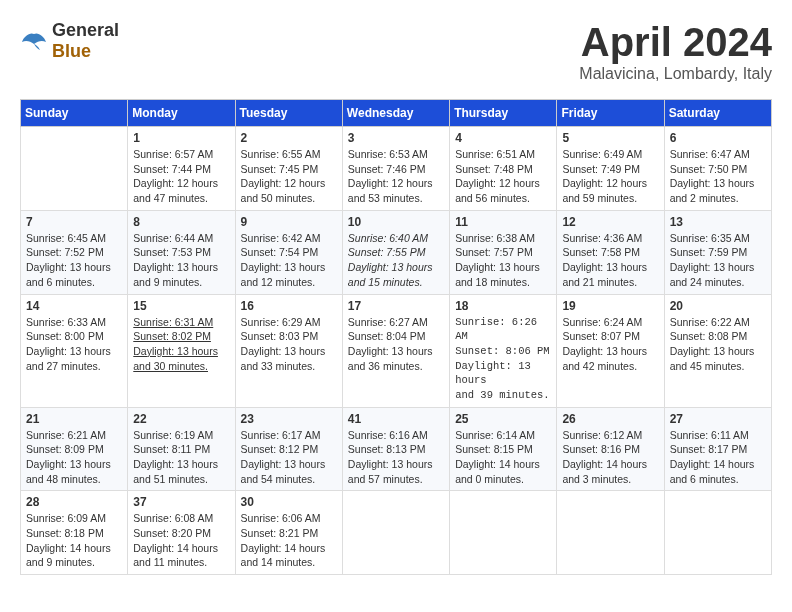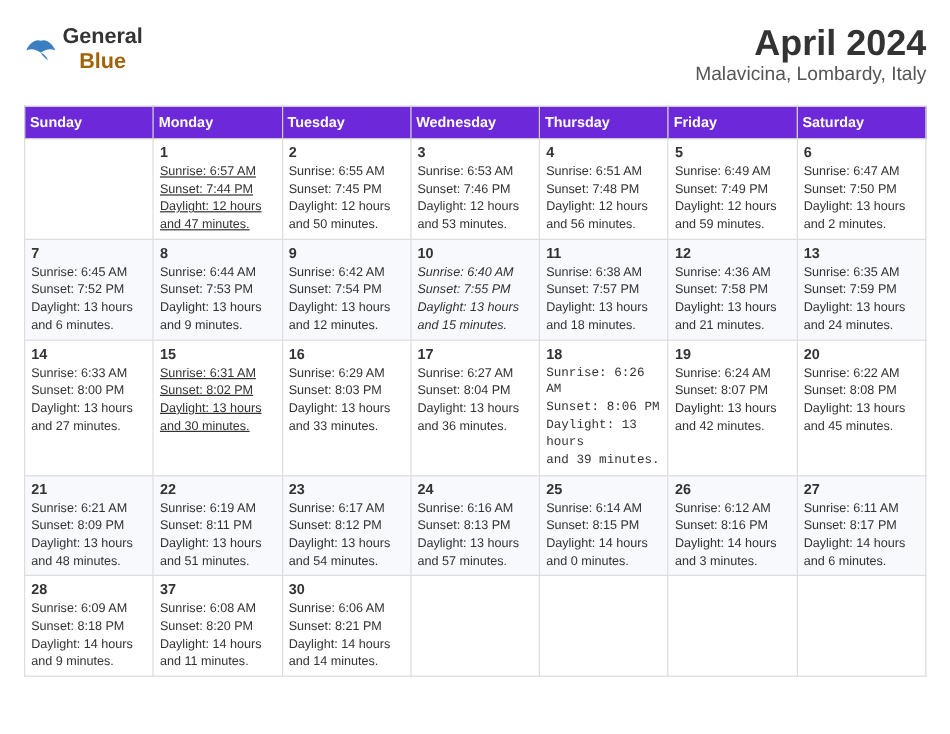--- a/index.html
+++ b/index.html
@@ -13,55 +13,54 @@
     .header-section {
       display: flex;
       justify-content: space-between;
       align-items: flex-start;
       margin-bottom: 16px;
     }
     .logo {
       display: flex;
       align-items: center;
       gap: 4px;
-      text-align: center;
     }
     .logo-text-general {
       font-size: 18px;
       font-weight: bold;
       color: #333;
     }
     .logo-text-blue {
       font-size: 18px;
       font-weight: bold;
       color: #a16207;
     }
     .logo-bird {
       width: 28px;
       height: 22px;
     }
     .title-section {
       text-align: right;
     }
     .month-title {
-      font-size: 30px;
+      font-size: 40px;
       font-weight: bold;
       color: #333;
     }
     .location-title {
       font-size: 16px;
       color: #555;
     }
     .calendar {
       width: 100%;
       border-collapse: collapse;
       font-size: 11px;
     }
     .calendar th {
-      background-color: #6d28d9;
+      background-color: #1d4ed8;
       color: #fff;
       padding: 6px 4px;
       text-align: left;
       font-size: 12px;
       font-weight: bold;
       border: 1px solid #ccc;
     }
     .calendar td {
       vertical-align: top;
       padding: 4px 5px;
@@ -118,21 +117,21 @@
         <th>Thursday</th>
         <th>Friday</th>
         <th>Saturday</th>
       </tr>
   </thead>
   <tbody id="calendar-body">
   <tr>
         <td class="empty-cell"></td>
         <td>
           <div class="day-number">1</div>
-          <div class="day-info" style="white-space: pre-line; text-decoration: underline;">Sunrise: 6:57 AM
+          <div class="day-info" style="white-space: pre-line;">Sunrise: 6:57 AM
 Sunset: 7:44 PM
 Daylight: 12 hours
 and 47 minutes.</div>
         </td>
         <td>
           <div class="day-number">2</div>
           <div class="day-info" style="white-space: pre-line;">Sunrise: 6:55 AM
 Sunset: 7:45 PM
 Daylight: 12 hours
 and 50 minutes.</div>
@@ -284,21 +283,21 @@
 and 51 minutes.</div>
         </td>
         <td>
           <div class="day-number">23</div>
           <div class="day-info" style="white-space: pre-line;">Sunrise: 6:17 AM
 Sunset: 8:12 PM
 Daylight: 13 hours
 and 54 minutes.</div>
         </td>
         <td>
-          <div class="day-number">24</div>
+          <div class="day-number">41</div>
           <div class="day-info" style="white-space: pre-line;">Sunrise: 6:16 AM
 Sunset: 8:13 PM
 Daylight: 13 hours
 and 57 minutes.</div>
         </td>
         <td>
           <div class="day-number">25</div>
           <div class="day-info" style="white-space: pre-line;">Sunrise: 6:14 AM
 Sunset: 8:15 PM
 Daylight: 14 hours

